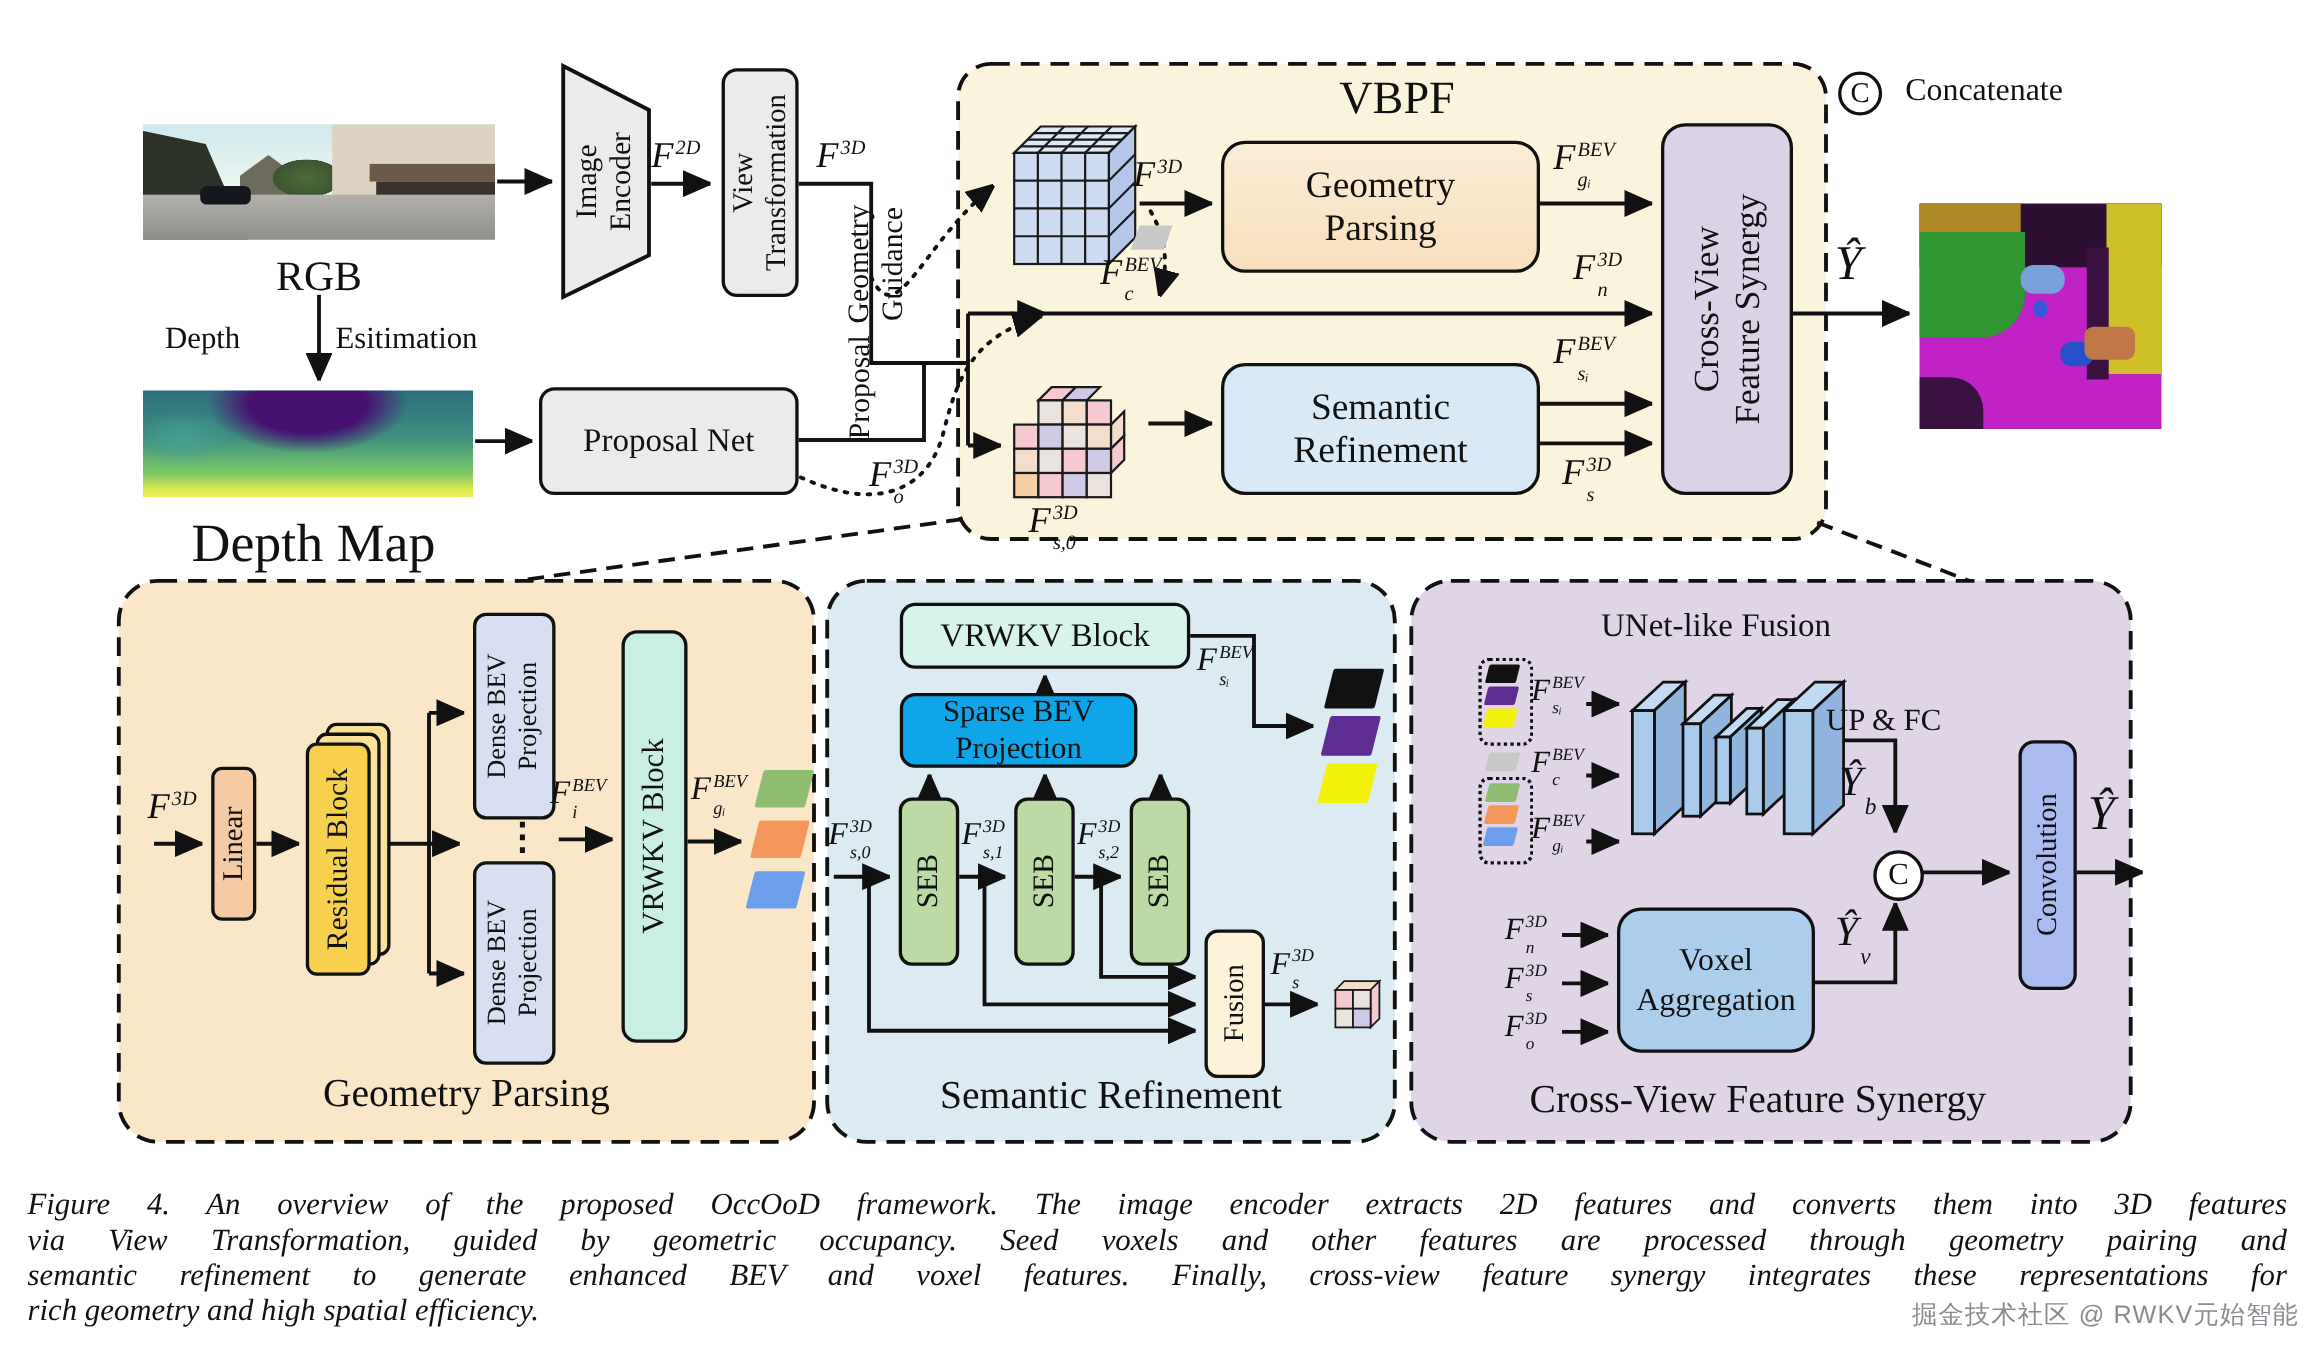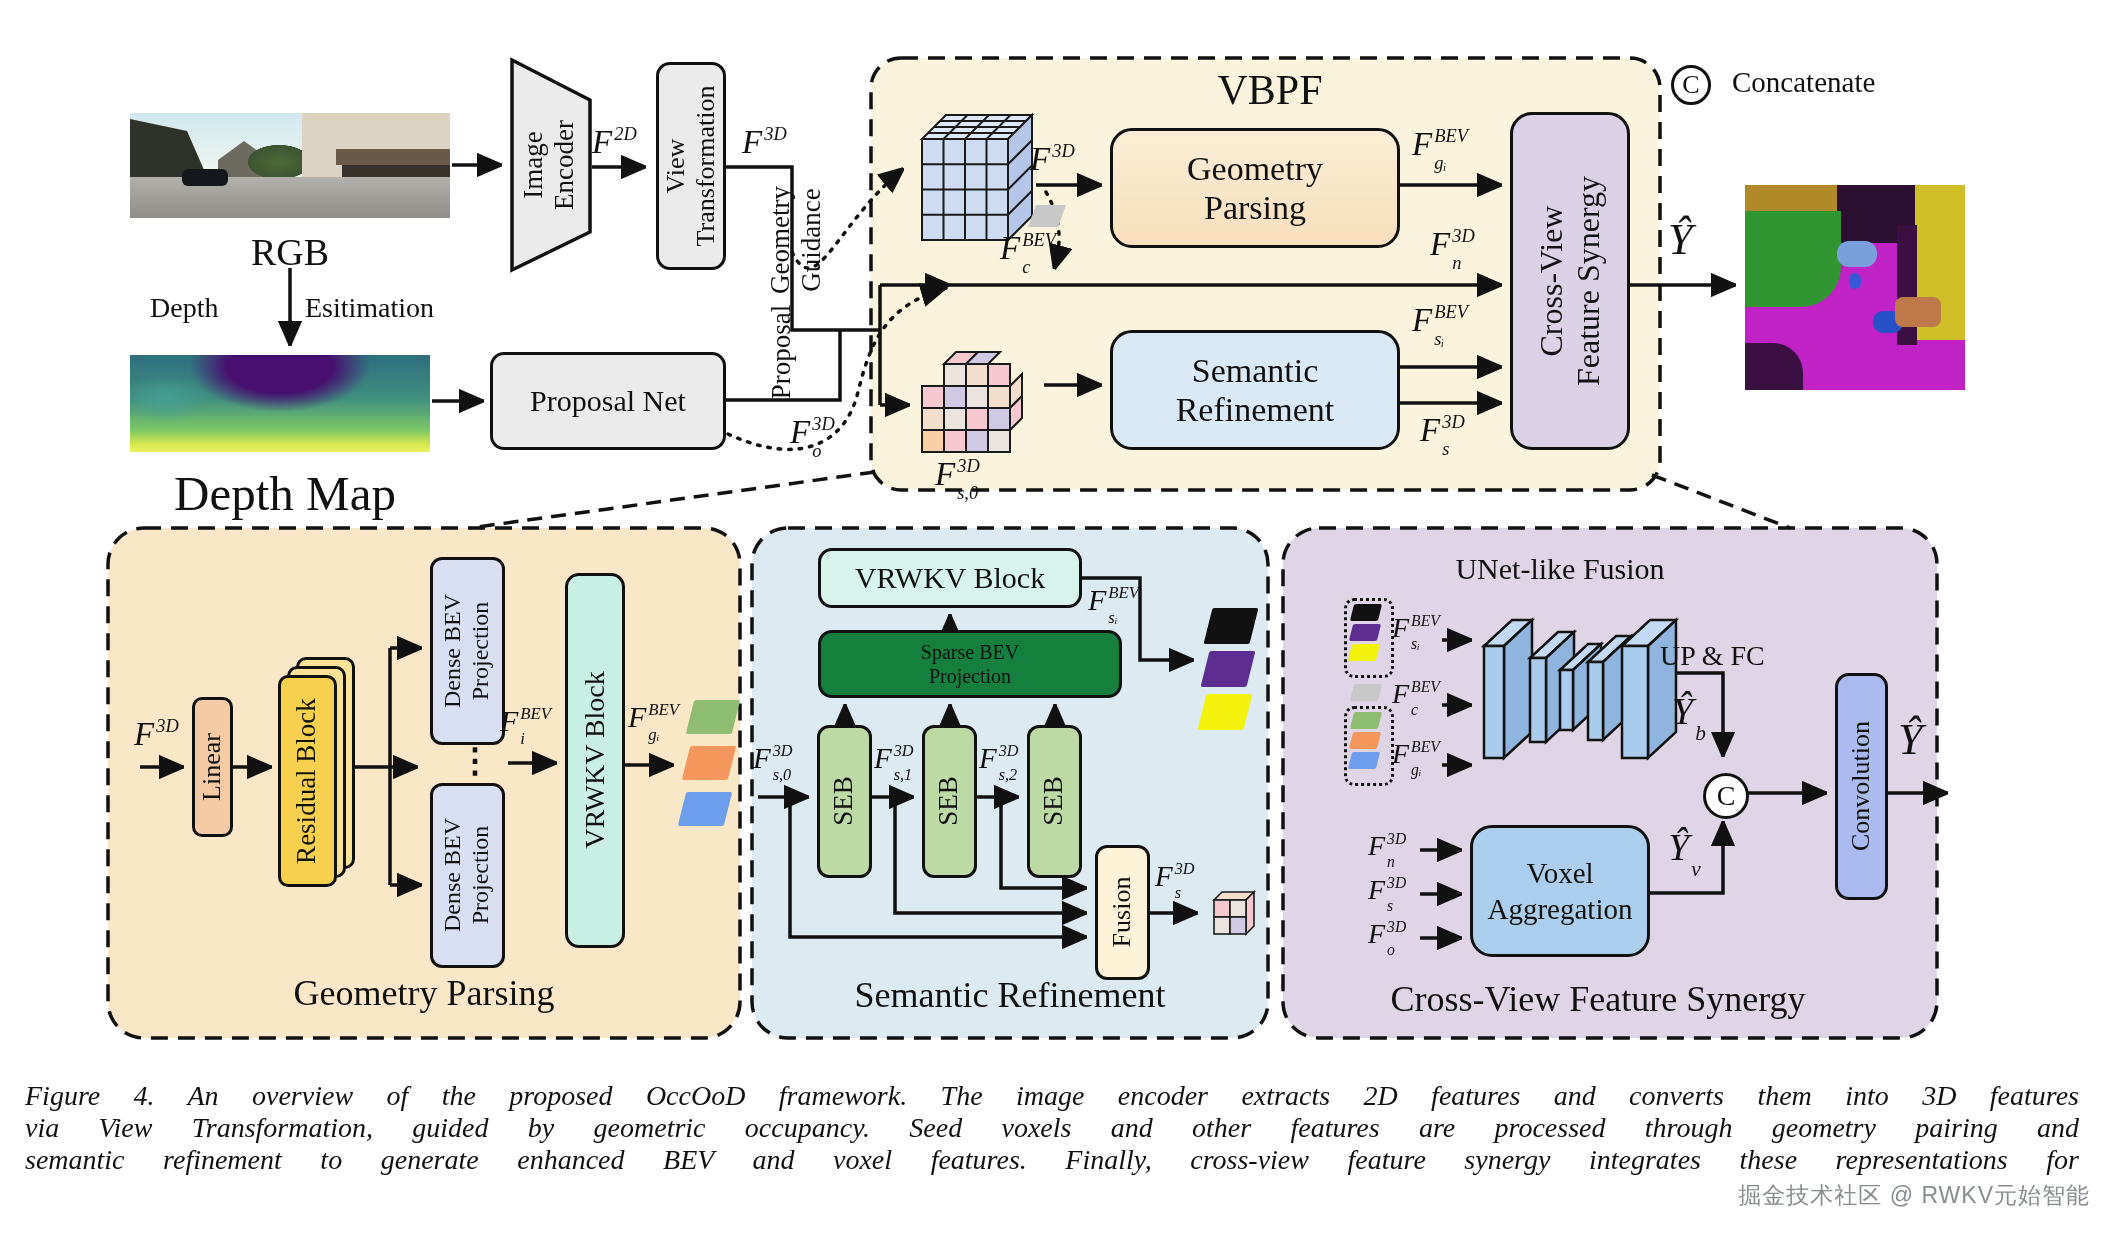--- a/index.html
+++ b/index.html
@@ -400,21 +400,21 @@
 </div>
 <div class="pg" style="left:690px;top:700px;width:46px;height:34px;background:#8FBE72;"></div>
 <div class="pg" style="left:686px;top:746px;width:46px;height:34px;background:#F4975C;"></div>
 <div class="pg" style="left:682px;top:792px;width:46px;height:34px;background:#6D9EEB;"></div>
 
 <div class="ptitle" style="left:1010px;top:974px;">Semantic Refinement</div>
 
 <div class="box" style="left:818px;top:548px;width:264px;height:60px;background:#D7F4EC;border-radius:14px;font-size:30px;">
   <span>VRWKV Block</span>
 </div>
-<div class="box" style="left:818px;top:630px;width:304px;height:68px;background:#15803d;border-radius:14px;font-size:20px;line-height:1.2;">
+<div class="box" style="left:818px;top:630px;width:216px;height:68px;background:#0ea5e9;border-radius:14px;font-size:28px;line-height:1.2;">
   <span>Sparse BEV</span>
   <span>Projection</span>
 </div>
 
 <div class="box" style="left:817px;top:725px;width:55px;height:153px;background:#BBDAA4;border-radius:12px;"></div>
 <div class="vflex" style="left:774px;top:784px;width:140px;height:34px;font-size:27px;">
     <span>SEB</span>
   </div>
 <div class="box" style="left:922px;top:725px;width:55px;height:153px;background:#BBDAA4;border-radius:12px;"></div>
 <div class="vflex" style="left:879px;top:784px;width:140px;height:34px;font-size:27px;">
@@ -561,14 +561,15 @@
   <span class="ss">
       <span class="sup"></span>
       <span class="sub"></span>
     </span>
 </div>
 
 <div class="abs" style="left:25px;top:1080px;width:2054px;">
   <div class="cap">Figure 4.  An overview of the proposed OccOoD framework.  The image encoder extracts 2D features and converts them into 3D features</div>
   <div class="cap">via View Transformation, guided by geometric occupancy.  Seed voxels and other features are processed through geometry pairing and</div>
   <div class="cap">semantic refinement to generate enhanced BEV and voxel features.  Finally, cross-view feature synergy integrates these representations for</div>
+  <div class="cap last">rich geometry and high spatial efficiency.</div>
 </div>
 <div class="wm" style="right:14px;top:1180px;">掘金技术社区 @ RWKV元始智能</div>
 
 </body></html>

